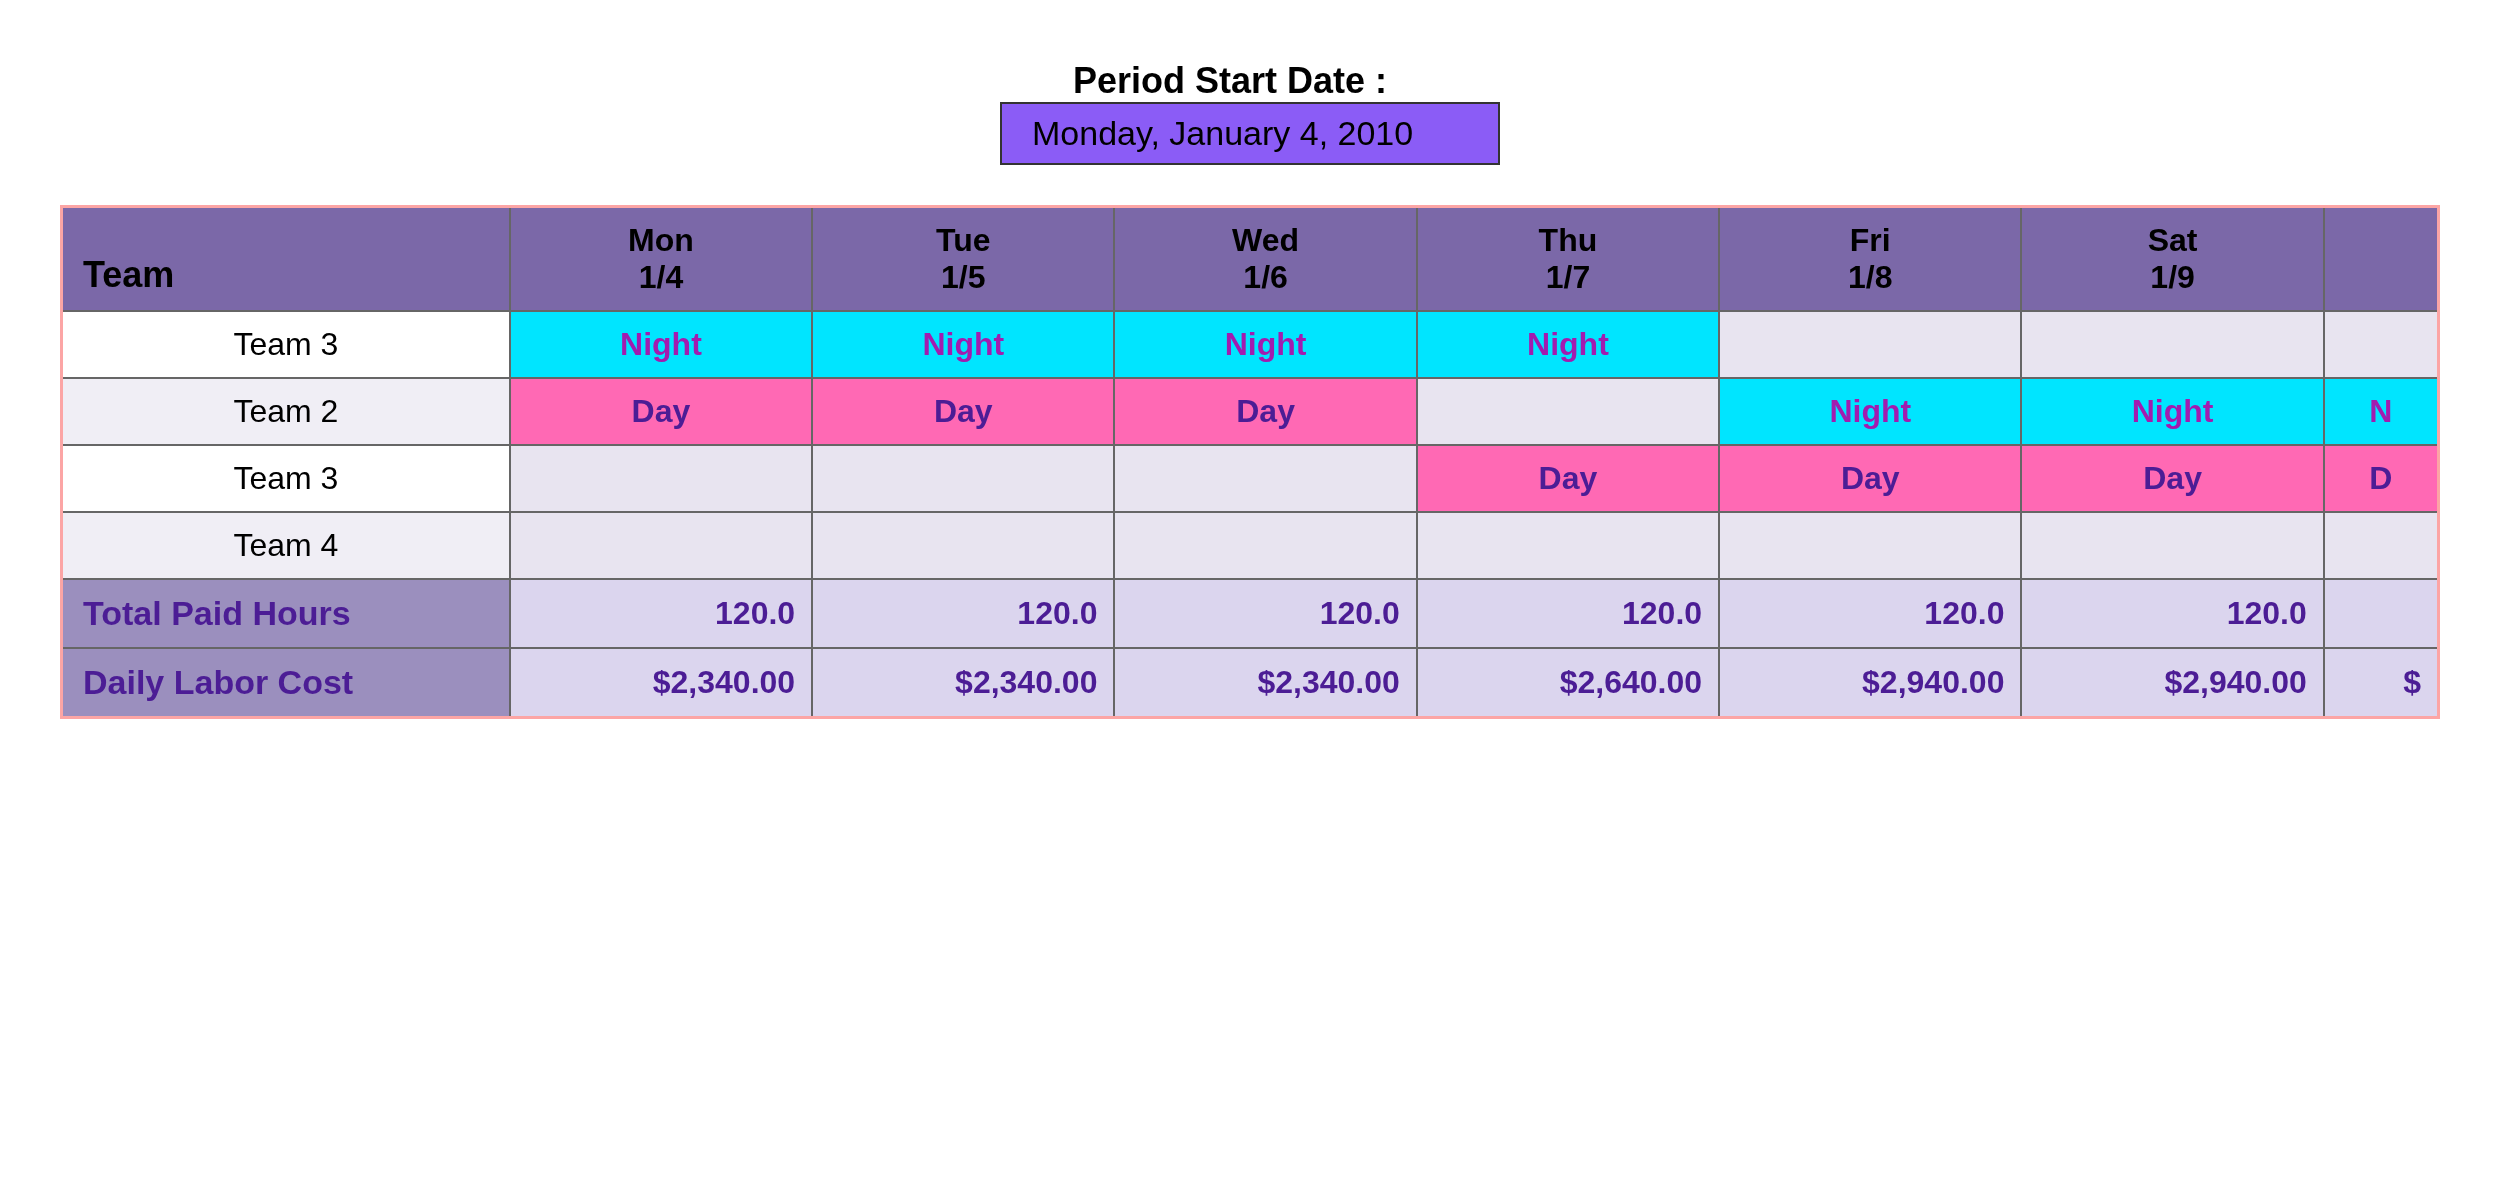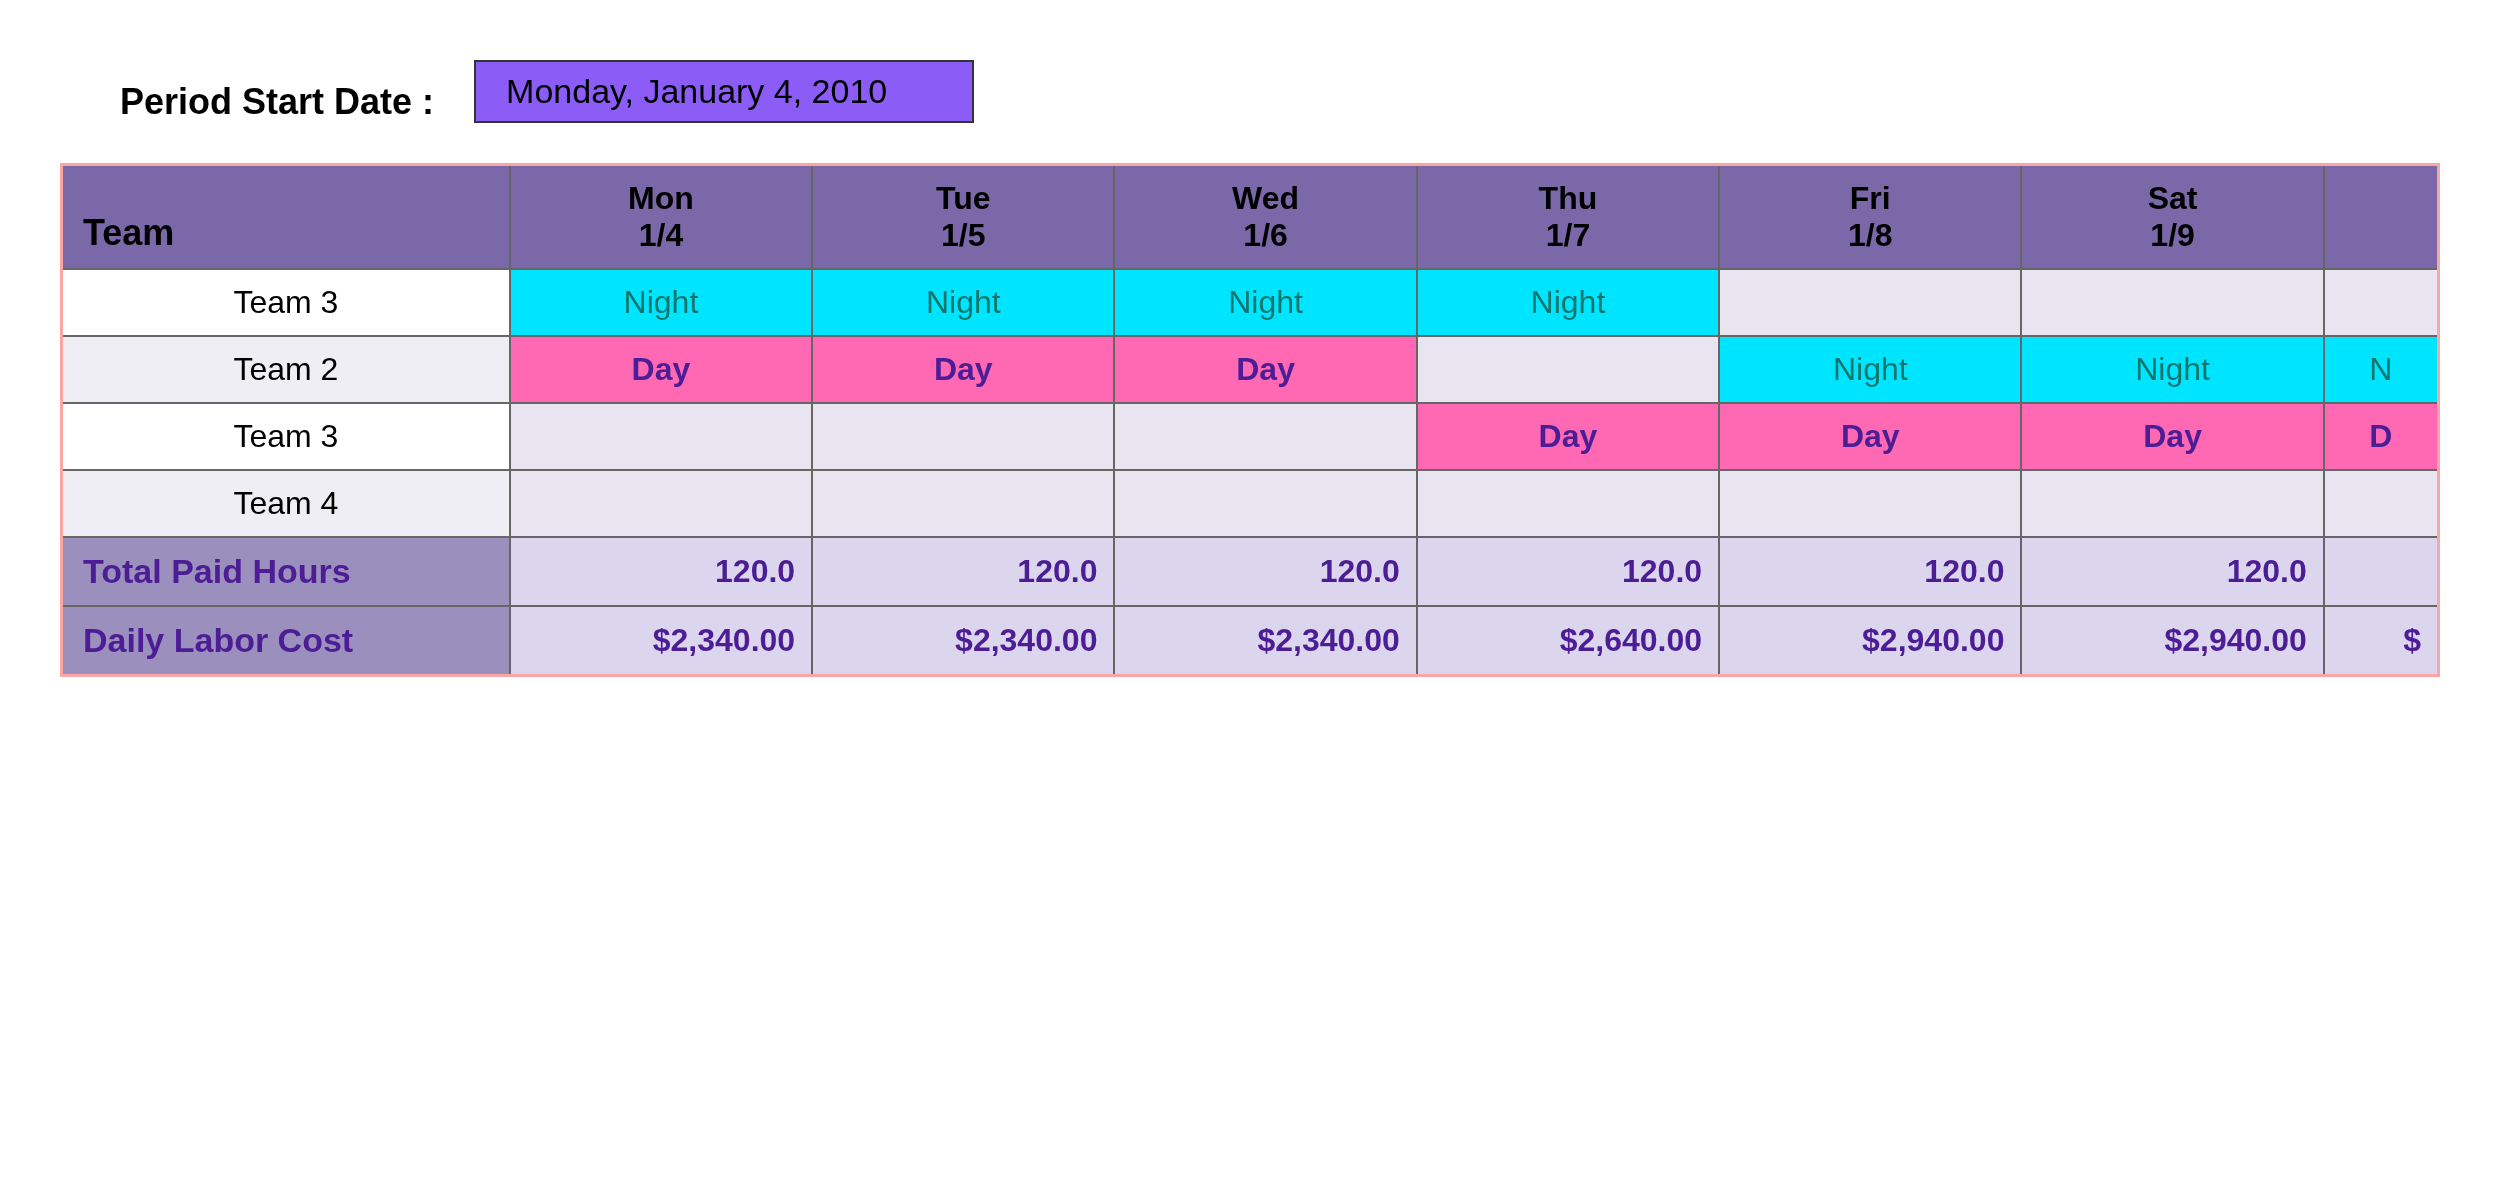--- a/index.html
+++ b/index.html
@@ -11,23 +11,23 @@
     body {
       background: #ffffff;
       font-family: Arial, sans-serif;
       padding: 60px 60px;
       width: 2500px;
       min-height: 1194px;
     }
 
     .period-start-row {
       display: flex;
-      align-items: flex-end;
+      align-items: center;
       margin-bottom: 40px;
-      margin-left: 60px;
+      flex-direction: column;
     }
 
     .period-label {
       font-size: 36px;
       font-weight: bold;
       margin-right: 40px;
       white-space: nowrap;
     }
 
     .period-value {
@@ -82,22 +82,22 @@
     .team-row:nth-child(odd) td {
       background: #ffffff;
     }
 
     .team-row:nth-child(even) td {
       background: #f0eef5;
     }
 
     .cell-night {
       background: #00e5ff !important;
-      color: #0f766e;
-      font-weight: normal;
+      color: #a21caf;
+      font-weight: bold;
       font-size: 32px;
     }
 
     .cell-day {
       background: #ff69b4 !important;
       color: #4c1d95;
       font-weight: bold;
       font-size: 32px;
     }
 

